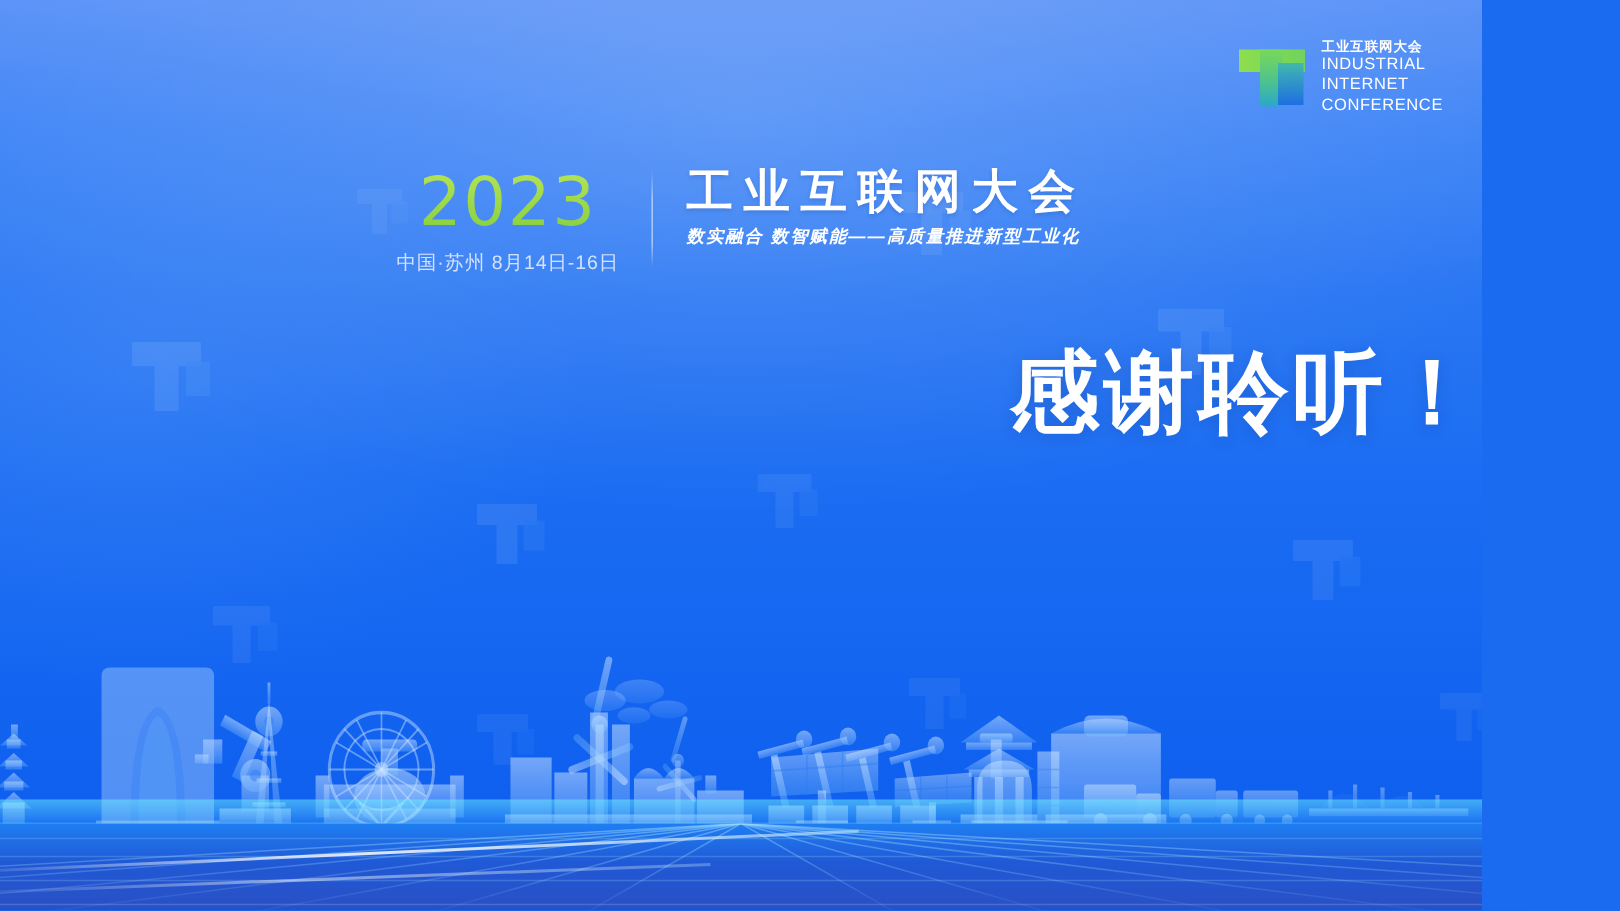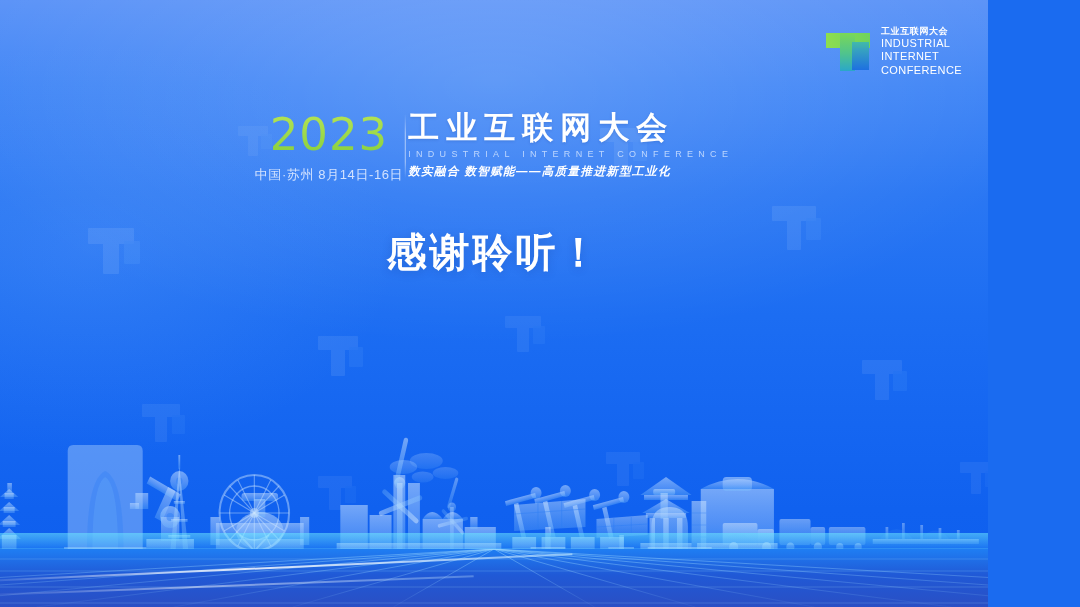--- a/index.html
+++ b/index.html
@@ -60,21 +60,21 @@
   .wm .t-box  { position:absolute; right:-12%; top:28%; width:34%; height:50%;
                 background:#9fd8ff; opacity:.75; border-radius:1px; }
 
   
   .lockup {
     position:absolute;
     left:50%; top:110px;
     transform:translateX(-50%);
     display:flex;
     align-items:flex-start;
-    gap:2px;
+    gap:22px;
   }
   .year-block { text-align:center; padding-top:2px; }
   .year {
     font-size:45px;
     font-weight:400;
     letter-spacing:1px;
     line-height:1;
     color:#9ed94a;
     background:linear-gradient(180deg,#b6e455 0%,#86cf3e 100%);
     -webkit-background-clip:text;
@@ -127,22 +127,22 @@
     letter-spacing:1.4px;
     white-space:nowrap;
     font-style:italic;
   }
 
   
   .headline {
     position:absolute;
     left:0; right:0;
     top:232px;
-    text-align:center;
-    font-size:40px;
+    text-align:right;
+    font-size:60px;
     font-weight:bold;
     color:#ffffff;
     letter-spacing:3px;
     line-height:1;
     text-shadow:0 2px 10px rgba(0,40,120,.20);
   }
 
   
   .corner-logo {
     position:absolute;
@@ -327,21 +327,20 @@
   </div>
 
   <div class="lockup">
     <div class="year-block">
       <div class="year">2023</div>
       <div class="year-sub">中国·苏州  8月14日-16日</div>
     </div>
     <div class="divider"></div>
     <div class="title-block">
       <div class="cn-title">工业互联网大会</div>
-      <div class="en-title">INDUSTRIAL INTERNET CONFERENCE</div>
       <div class="cn-slogan">数实融合  数智赋能——高质量推进新型工业化</div>
     </div>
   </div>
 
   <div class="headline">感谢聆听！</div>
 
   <div class="scene">
 
     <div class="skyline-wrap">
       <svg viewBox="0 0 1080 120" preserveAspectRatio="none">

